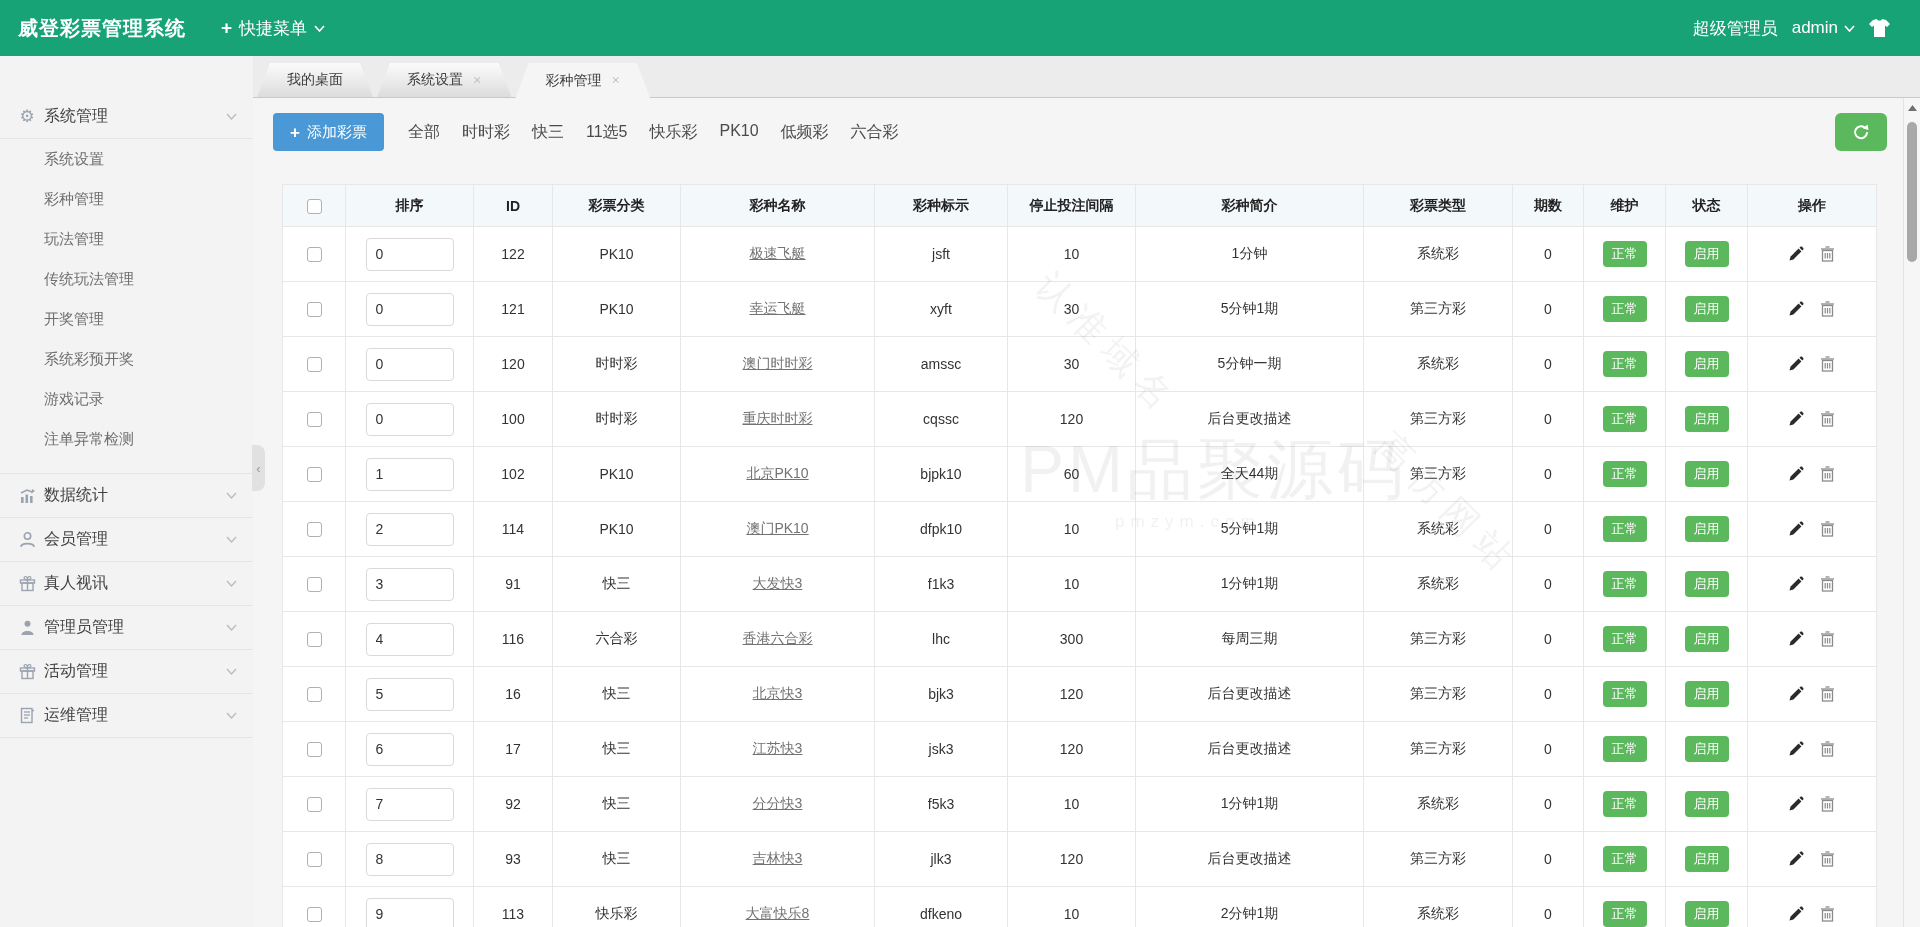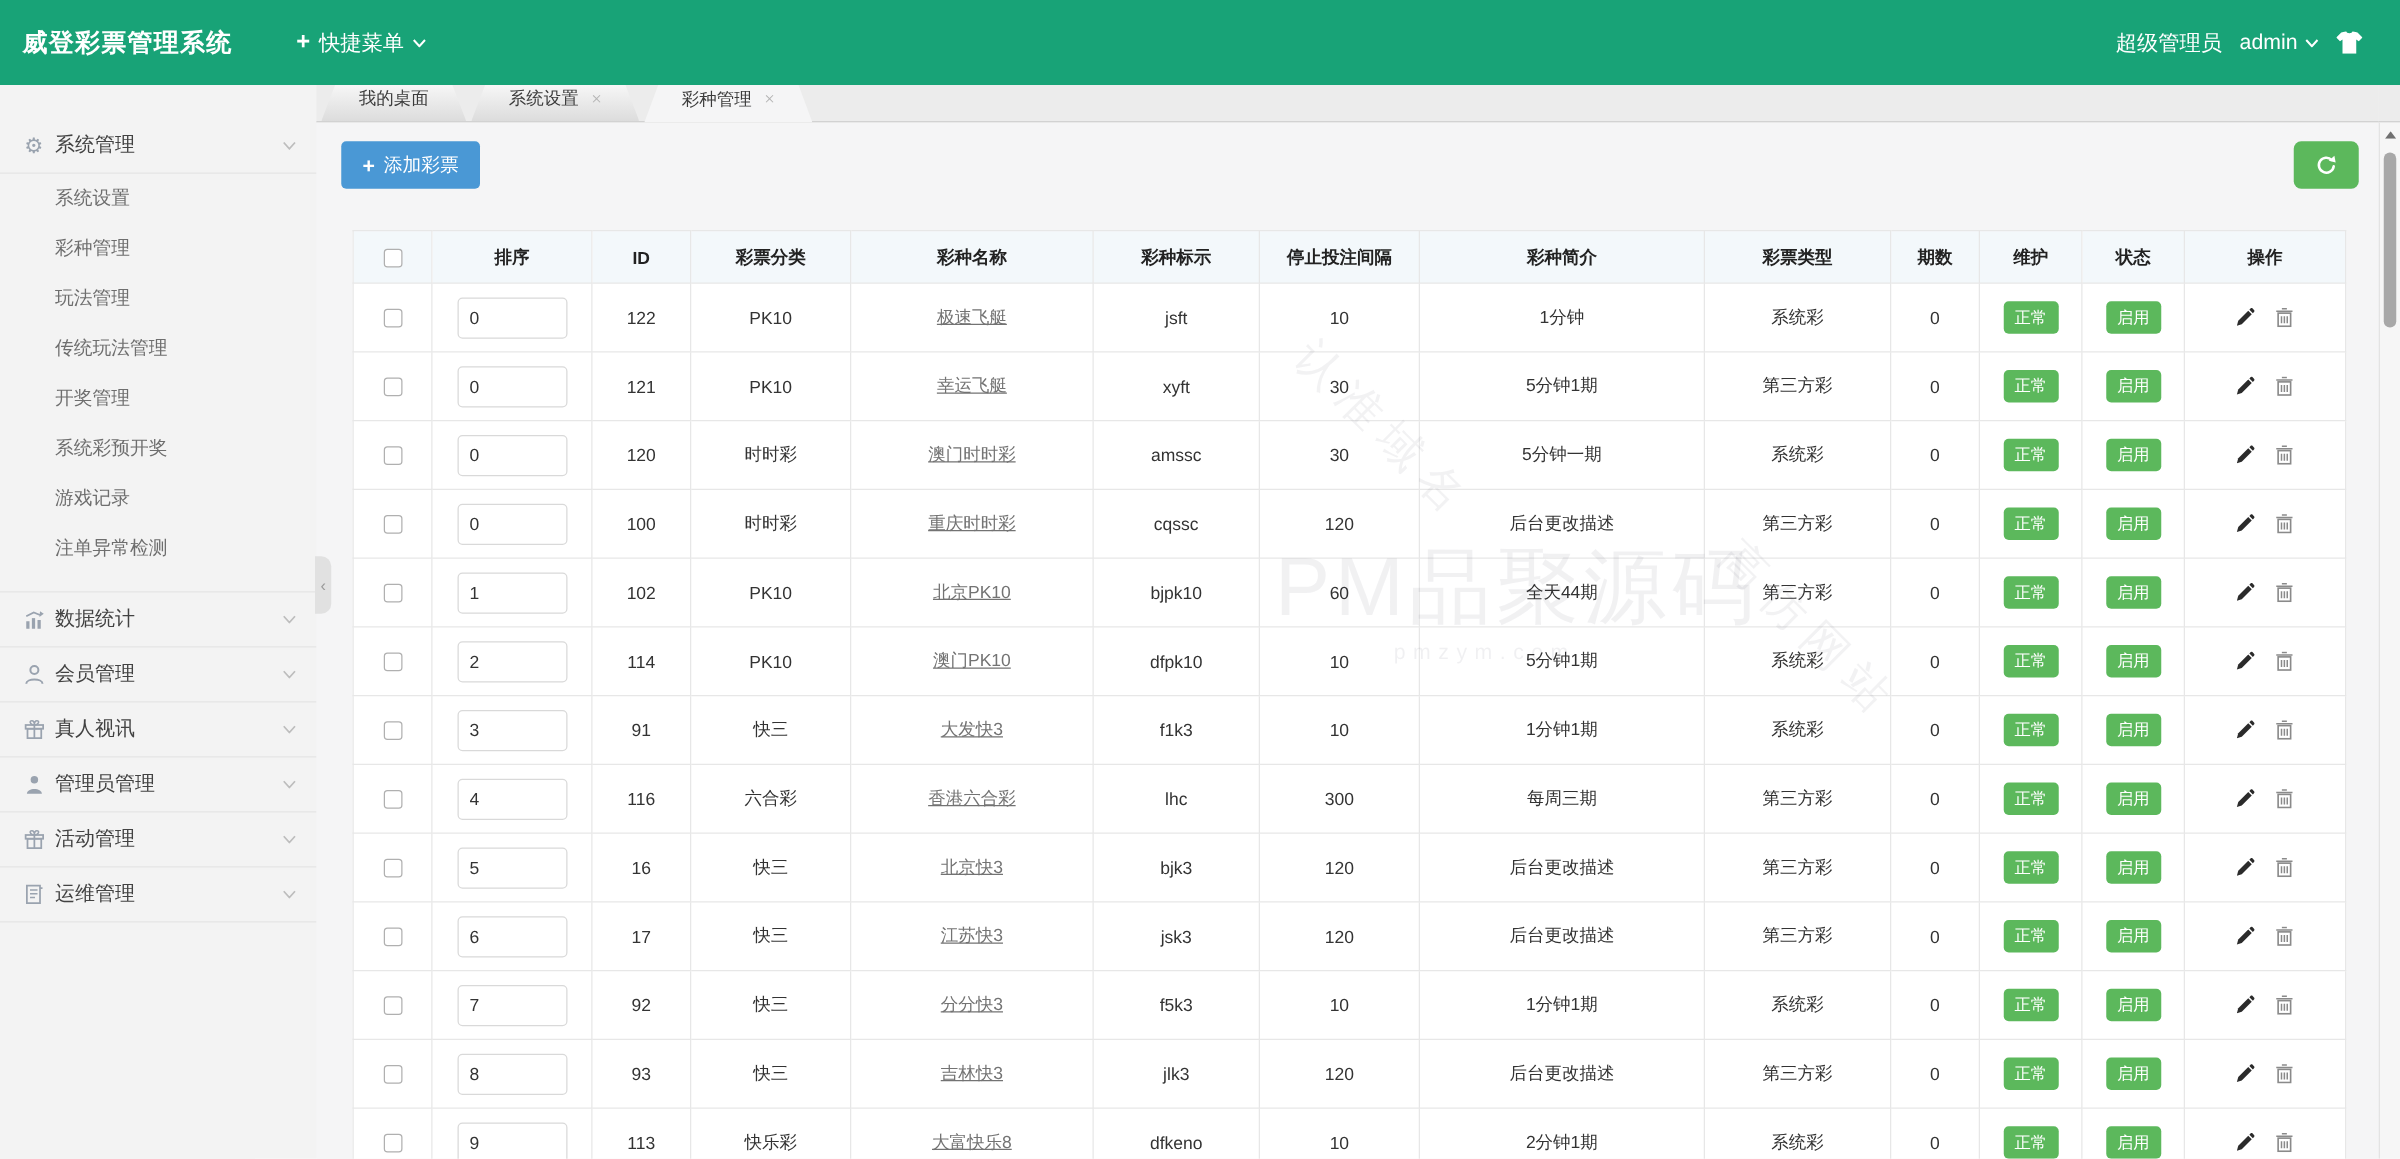--- a/index.html
+++ b/index.html
@@ -1,20 +1,20 @@
 <!DOCTYPE html>
 <html><head>
 <meta charset="utf-8">
 <style>
   * { margin:0; padding:0; box-sizing:border-box; }
   html,body { width:1920px; height:927px; overflow:hidden; }
   body { font-family:"Liberation Sans","DejaVu Sans",sans-serif; background:#f5f5f6; position:relative; color:#333; }
 
   
-  .topbar { position:absolute; top:0; left:0; right:0; height:68px; background:#18a377; display:flex; align-items:center; color:#fff; z-index:30;gap:16px; }
+  .topbar { position:absolute; top:0; left:0; right:0; height:56px; background:#18a377; display:flex; align-items:center; color:#fff; z-index:30; }
   .brand { font-size:20px; font-weight:bold; margin-left:18px; letter-spacing:1px; }
   .quickmenu { margin-left:35px; font-size:17px; display:flex; align-items:center; gap:7px; cursor:pointer; }
   .quickmenu .plus-g { font-size:19px; font-weight:bold; }
   .userarea { margin-left:auto; display:flex; align-items:center; gap:14px; font-size:17px; margin-right:30px; }
   .user-dd { display:flex; align-items:center; gap:6px; cursor:pointer; }
   .chev-svg { width:11px; height:7px; }
 
   
   .sidebar { position:absolute; top:53px; left:0; width:253px; bottom:0; background:#f3f3f3; z-index:20; }
   .sidebar nav { padding-top:42px; }
@@ -230,20 +230,39 @@
       <span class="x">×</span>
     </div>
   </div>
 
   <div class="main">
     <div class="toolbar">
       <button class="btn-add">
         <span class="plus">+</span>
         <span>添加彩票</span>
       </button>
+      <div class="filters">
+
+          <a class="filter">全部</a>
+
+          <a class="filter">时时彩</a>
+
+          <a class="filter">快三</a>
+
+          <a class="filter">11选5</a>
+
+          <a class="filter">快乐彩</a>
+
+          <a class="filter">PK10</a>
+
+          <a class="filter">低频彩</a>
+
+          <a class="filter">六合彩</a>
+
+      </div>
       <button class="btn-refresh">
         <svg width="18" height="18" viewBox="0 0 18 18">
             <path d="M15 10a6 6 0 1 1-1.6-5" fill="none" stroke="#fff" stroke-width="2" stroke-linecap="round"></path>
             <polygon points="15.5,1.5 16.5,7 11,5.6" fill="#fff"></polygon>
           </svg>
       </button>
     </div>
 
     <div class="tablewrap">
       <table>

